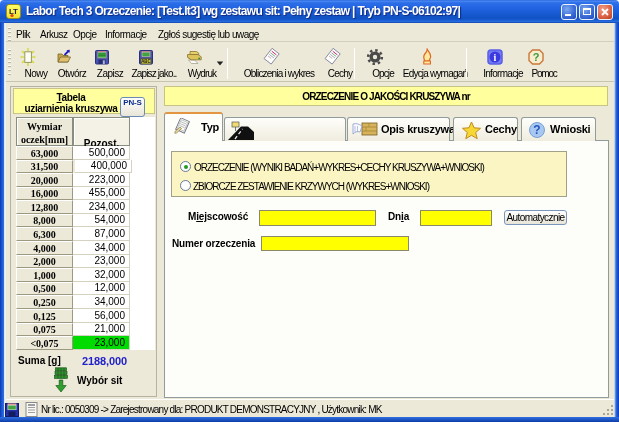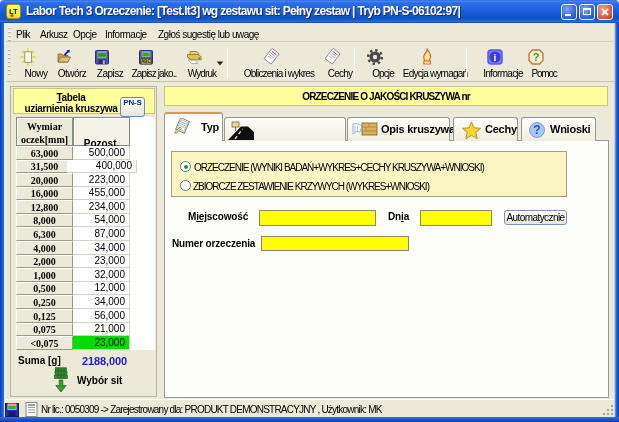--- a/index.html
+++ b/index.html
@@ -222,21 +222,21 @@
 <div id="whitefill" class="abs"></div>
 <div class="abs tc1" style="left:16px;top:117px;width:57px;height:29px;border:1px solid #888e80;box-shadow:inset 1px 1px 0 #fff;">
     <div style="margin-top:2px;line-height:13px;">Wymiar<br>oczek[mm]</div>
   </div>
 <div class="abs tc2h" style="left:73px;top:117px;width:57px;height:29px;border:1px solid #888e80;box-shadow:inset 1px 1px 0 #fff;">
     <div style="margin-top:19px;line-height:13px;">Pozost.<br>na sicie [g]</div>
   </div>
 <div class="abs tc1" style="left:16px;top:146px;width:57px;height:14px;line-height:13px;">63,000</div>
 <div class="abs tc2" style="left:73px;top:146px;width:57px;height:14px;line-height:13px;">500,000</div>
 <div class="abs tc1" style="left:16px;top:160px;width:57px;height:13px;line-height:12px;">31,500</div>
-<div class="abs tc2" style="left:67px;top:160px;width:70px;height:13px;line-height:12px;">400,000</div>
+<div class="abs tc2" style="left:75px;top:160px;width:57px;height:13px;line-height:12px;">400,000</div>
 <div class="abs tc1" style="left:16px;top:173px;width:57px;height:14px;line-height:13px;">20,000</div>
 <div class="abs tc2" style="left:73px;top:173px;width:57px;height:14px;line-height:13px;">223,000</div>
 <div class="abs tc1" style="left:16px;top:187px;width:57px;height:13px;line-height:12px;">16,000</div>
 <div class="abs tc2" style="left:73px;top:187px;width:57px;height:13px;line-height:12px;">455,000</div>
 <div class="abs tc1" style="left:16px;top:200px;width:57px;height:14px;line-height:13px;">12,800</div>
 <div class="abs tc2" style="left:73px;top:200px;width:57px;height:14px;line-height:13px;">234,000</div>
 <div class="abs tc1" style="left:16px;top:214px;width:57px;height:13px;line-height:12px;">8,000</div>
 <div class="abs tc2" style="left:73px;top:214px;width:57px;height:13px;line-height:12px;">54,000</div>
 <div class="abs tc1" style="left:16px;top:227px;width:57px;height:14px;line-height:13px;">6,300</div>
 <div class="abs tc2" style="left:73px;top:227px;width:57px;height:14px;line-height:13px;">87,000</div>

